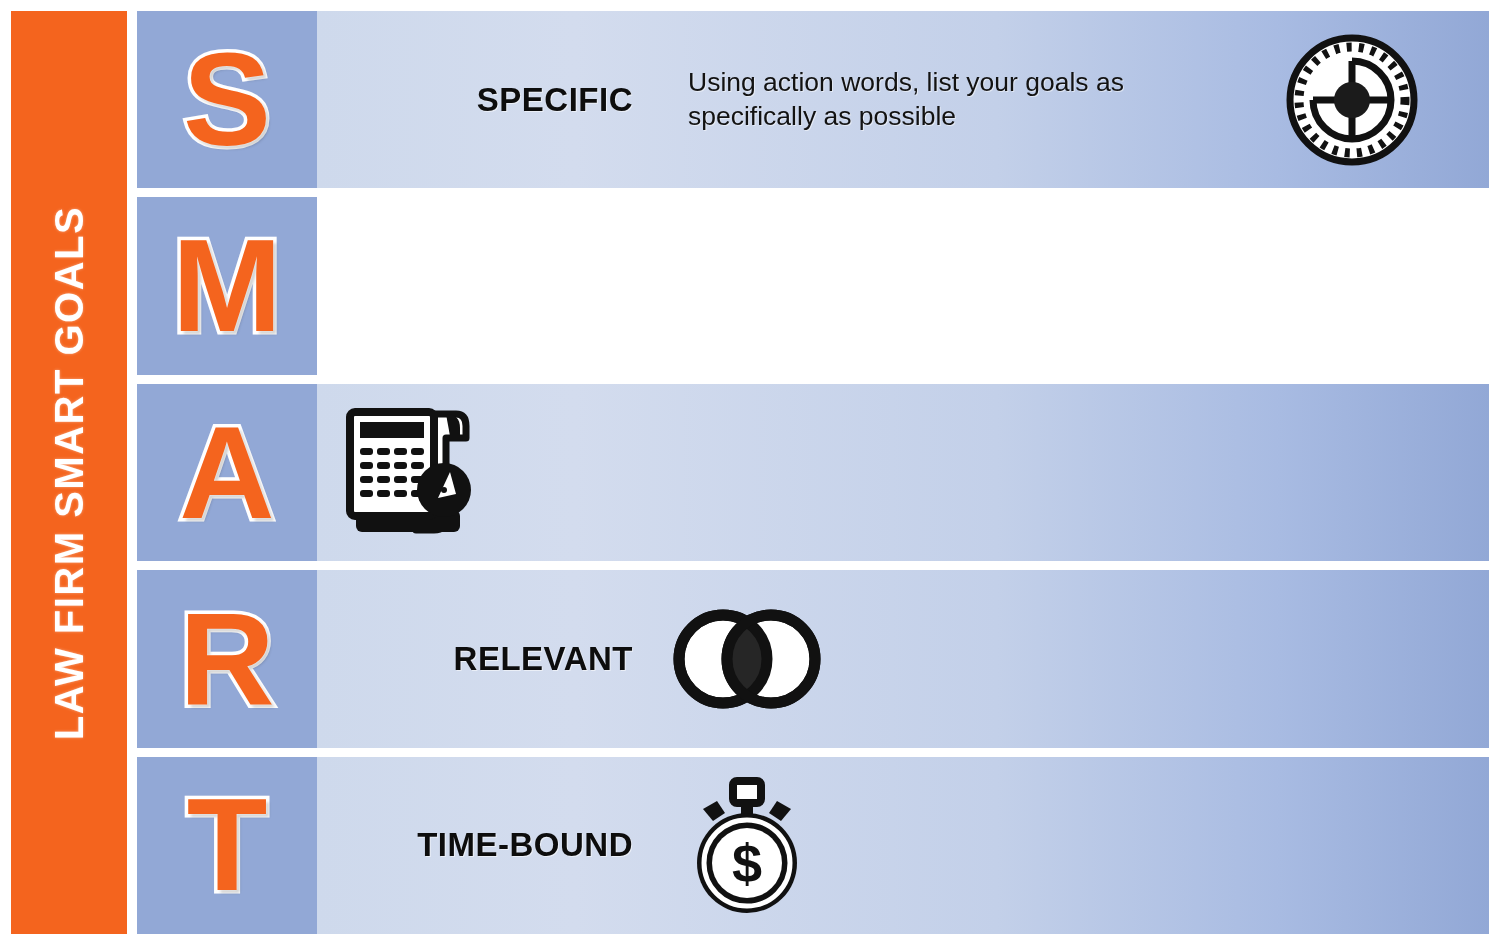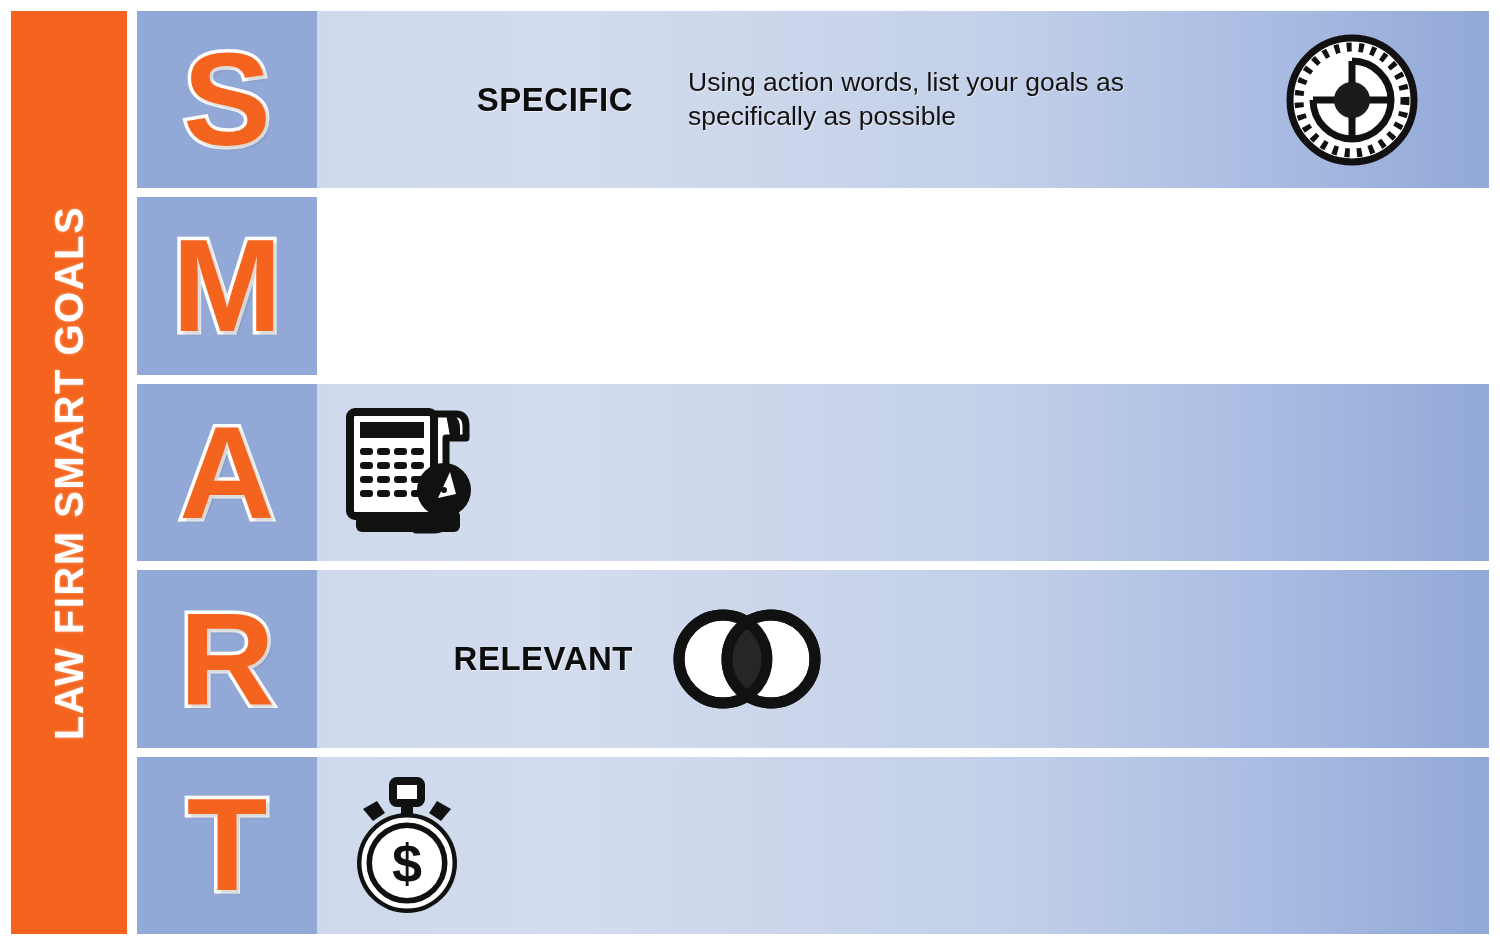--- a/index.html
+++ b/index.html
@@ -238,20 +238,21 @@
           </svg>
         </div>
       </div>
     </div>
 
     <div class="row row-t">
       <div class="letter-cell">
         <span class="letter">T</span>
       </div>
       <div class="content-cell">
+        <div class="term">TIME-BOUND</div>
         <div class="icon-cell">
           <svg width="140" height="140" viewBox="0 0 140 140" aria-hidden="true">
 
             <rect x="56" y="6" width="28" height="22" rx="4" fill="#ffffff" stroke="#111111" stroke-width="8"></rect>
             <rect x="64" y="26" width="12" height="16" fill="#111111"></rect>
 
             <path d="M26 34 L40 26 L48 38 L36 46 Z" fill="#111111"></path>
             <path d="M114 34 L100 26 L92 38 L104 46 Z" fill="#111111"></path>
 
             <circle cx="70" cy="88" r="50" fill="#111111"></circle>

